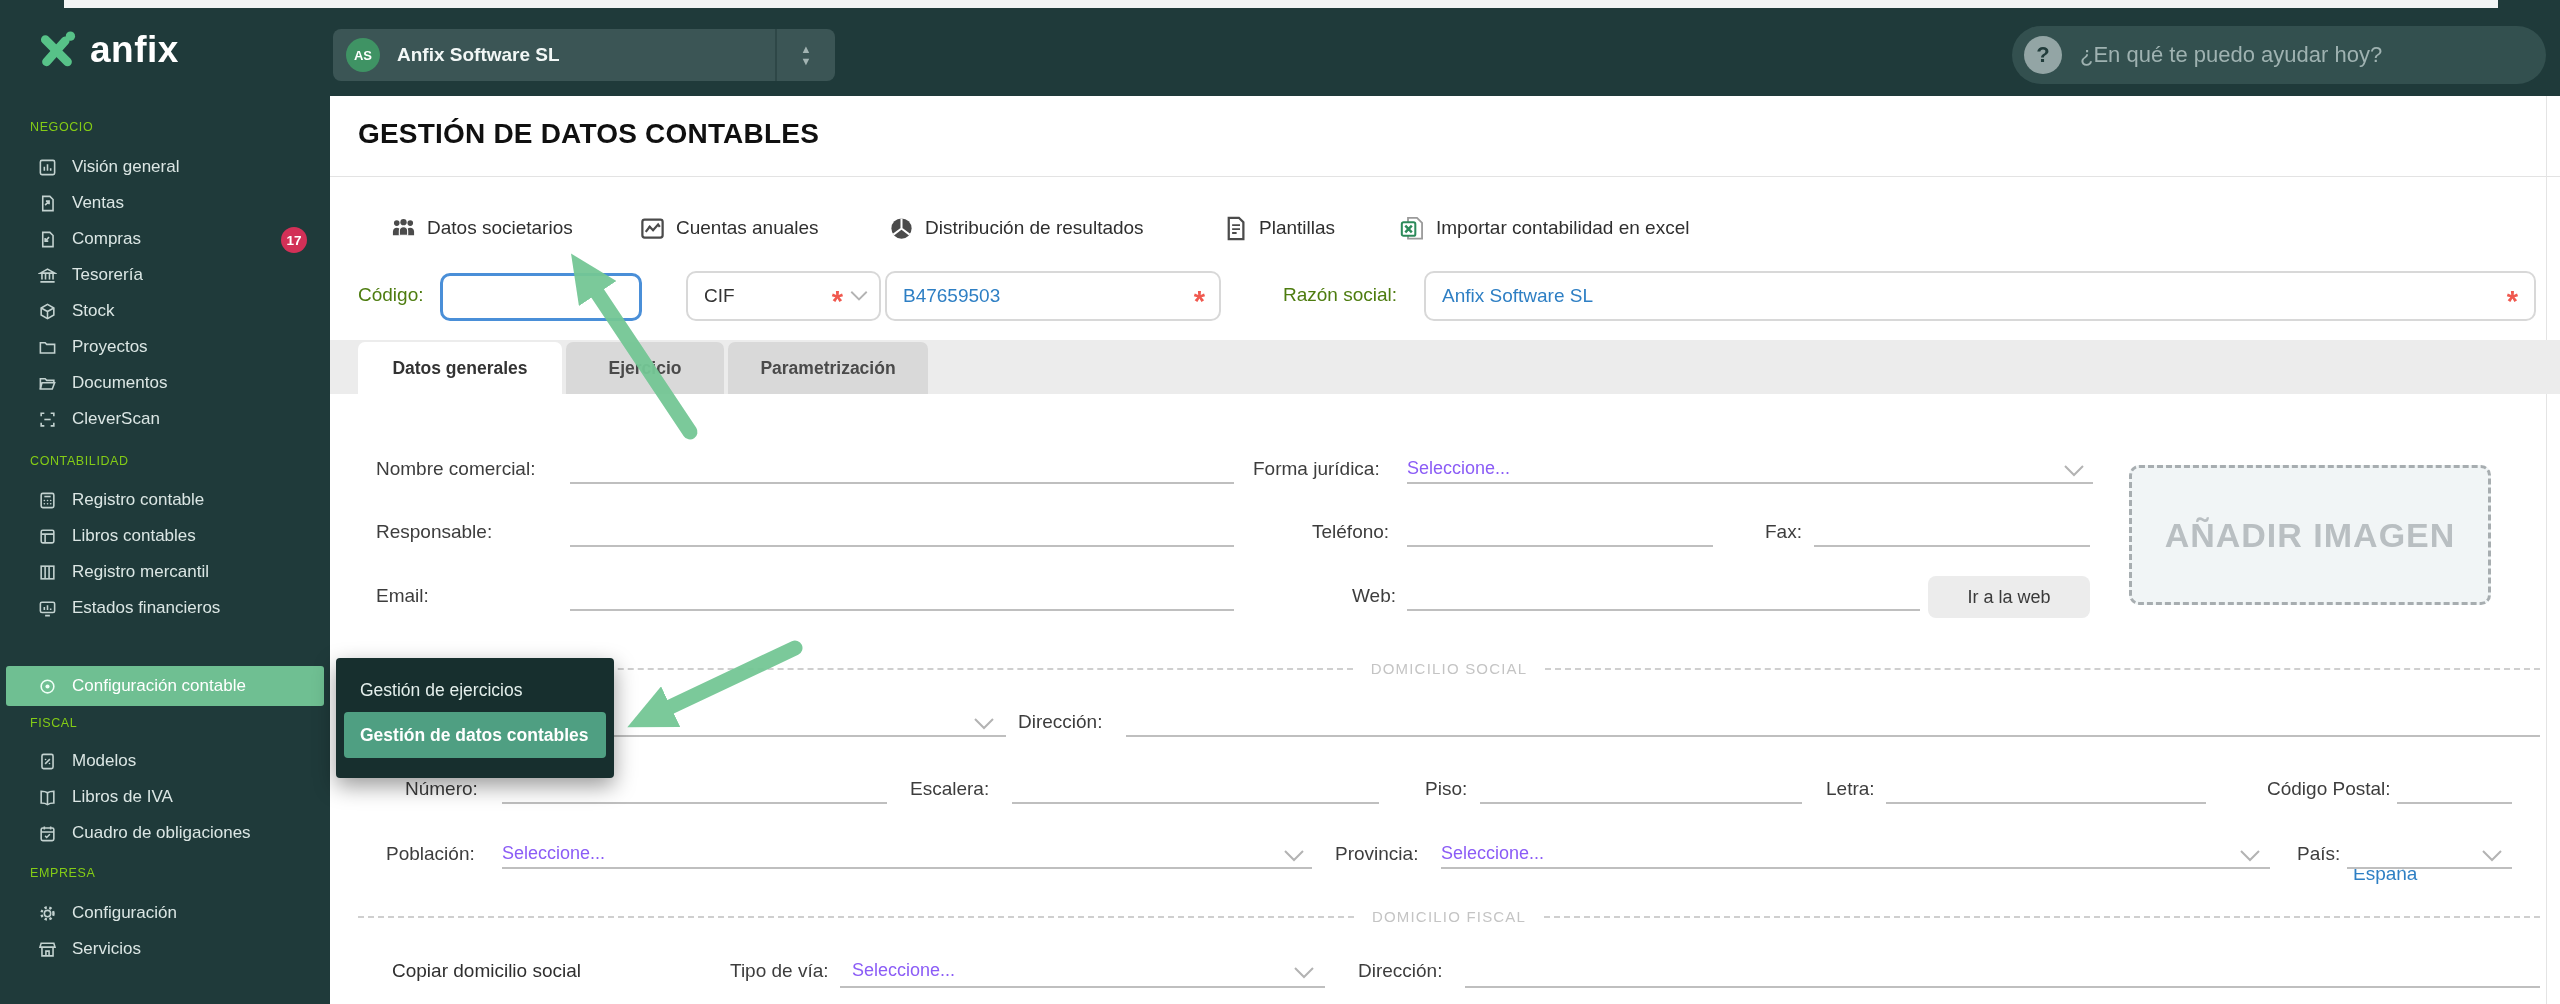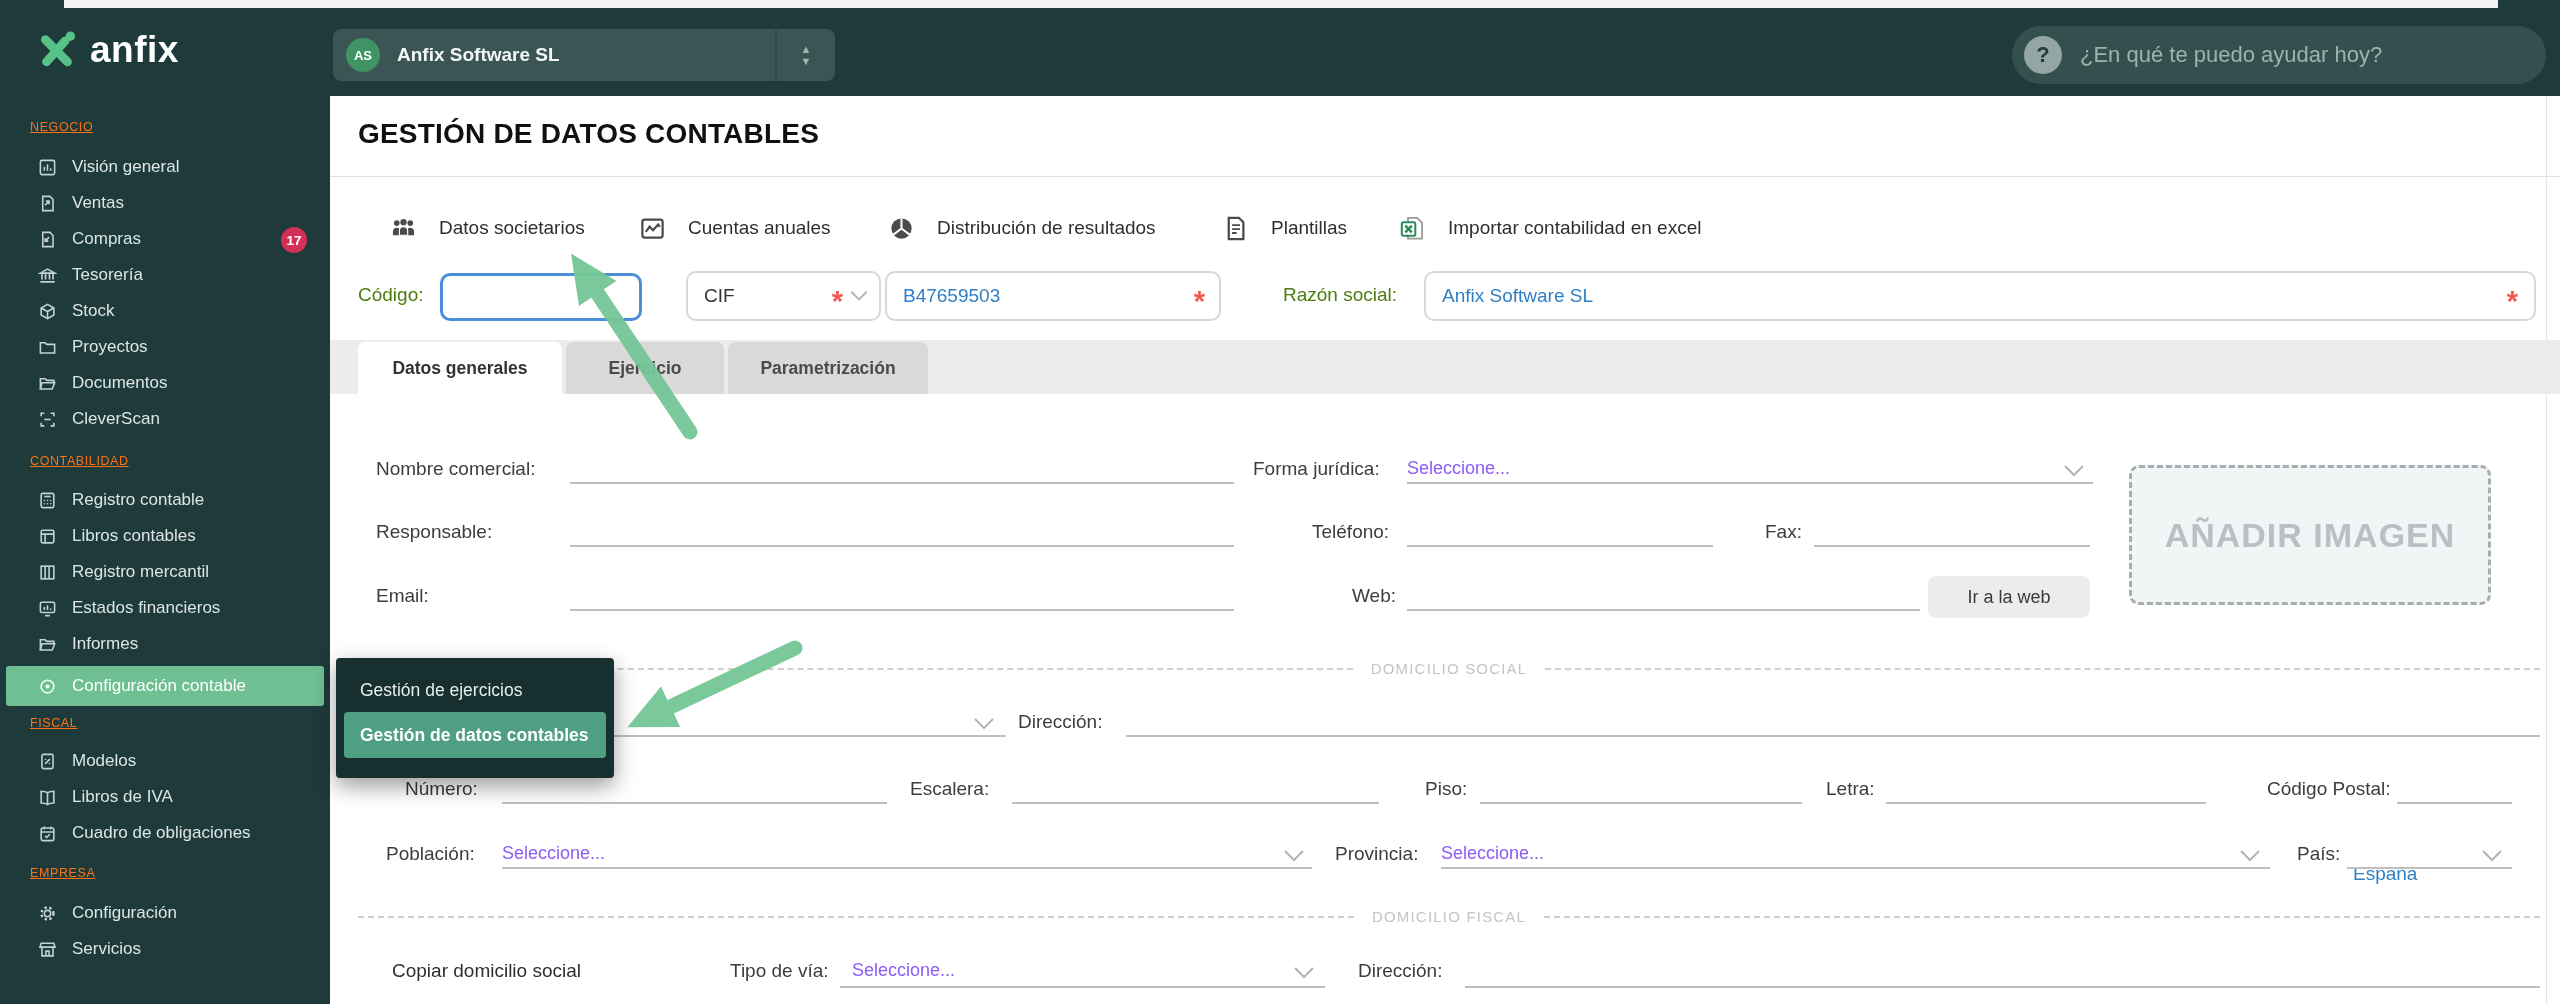--- a/index.html
+++ b/index.html
@@ -4,21 +4,21 @@
 <style>
   html,body{margin:0;padding:0;background:#10201f;}
   #app{position:relative;width:2560px;height:1004px;overflow:hidden;
        font-family:"Liberation Sans","DejaVu Sans",sans-serif;background:#1f3a3a;}
   
   .top-strip{position:absolute;left:64px;top:0;width:2434px;height:8px;background:#f2f4f4;}
   
   .sidebar{position:absolute;left:0;top:8px;width:330px;height:996px;background:#1f3a3a;}
   .logo{position:absolute;left:36px;top:20px;display:flex;align-items:center;gap:12px;}
   .logo-text{color:#ffffff;font-size:37px;font-weight:700;letter-spacing:.5px;line-height:1;}
-  .ssec{position:absolute;left:30px;color:#f97316;font-size:12.5px;letter-spacing:.6px;text-decoration:underline;}
+  .ssec{position:absolute;left:30px;color:#84cc16;font-size:12.5px;letter-spacing:.6px;}
   .sitem{position:absolute;left:0;width:292px;height:36px;padding-left:38px;display:flex;align-items:center;gap:15px;color:#dbe6e4;font-size:17px;cursor:pointer;}
   .sitem .sic{display:flex;color:#c3d2d0;}
   .sitem.active{left:6px;width:286px;padding-left:32px;height:40px;background:#6fbf92;border-radius:3px;color:#ffffff;}
   .sitem.active .sic{color:#eefff6;}
   .badge{position:absolute;left:281px;top:219px;width:26px;height:26px;border-radius:50%;background:#d23057;color:#fff;
          font-size:13.5px;font-weight:700;display:flex;align-items:center;justify-content:center;}
   
   .company{position:absolute;left:333px;top:29px;width:502px;height:52px;background:#3b5555;border-radius:8px;
            display:flex;align-items:center;cursor:pointer;}
   .avatar{width:34px;height:34px;border-radius:50%;background:#3f9364;color:#fff;font-size:13px;font-weight:700;
@@ -30,21 +30,21 @@
         display:flex;align-items:center;gap:18px;cursor:text;}
   .help-q{width:38px;height:38px;border-radius:50%;background:#93a5a5;color:#213c3b;font-size:22px;font-weight:700;
           display:flex;align-items:center;justify-content:center;margin-left:12px;}
   .help-ph{color:#9fb2b1;font-size:22px;}
   
   .content{position:absolute;left:330px;top:96px;width:2230px;height:908px;background:#ffffff;}
   .edge-line{position:absolute;left:2216px;top:0;width:1px;height:908px;background:#e4e4e4;}
   .page-title{position:absolute;left:28px;top:22px;font-size:28px;font-weight:700;color:#101010;letter-spacing:.2px;}
   .title-rule{position:absolute;left:0;top:80px;width:2230px;height:1px;background:#e3e3e3;}
   .tb-item{position:absolute;top:110px;height:44px;display:flex;align-items:center;gap:10px;cursor:pointer;}
-  .tb-item span.tb-label{font-size:19px;color:#2f2f2f;margin-left:12px;}
+  .tb-item span.tb-label{font-size:19px;color:#2f2f2f;}
   
   .id-label{position:absolute;font-size:19px;color:#4d7c0f;white-space:nowrap;}
   .box{position:absolute;background:#fff;border:2px solid #d8d8d8;border-radius:10px;display:flex;align-items:center;}
   .box .val-blue{color:#2e7fc4;font-size:19px;margin-left:16px;flex:1;white-space:nowrap;overflow:hidden;}
   .req{color:#f0594f;font-size:29px;font-weight:700;line-height:1;transform:translateY(5px);}
   .codigo-input{position:absolute;left:110px;top:177px;width:196px;height:42px;border:3px solid #4a8fd8;border-radius:10px;background:#fff;}
   
   .tabstrip{position:absolute;left:0;top:244px;width:2230px;height:54px;background:#ececec;}
   .tab{position:absolute;top:246px;height:52px;border-radius:7px 7px 0 0;display:flex;align-items:center;justify-content:center;
        font-size:17.5px;font-weight:700;color:#4a4a4a;background:#d9d9d9;cursor:pointer;}
@@ -195,29 +195,20 @@
     </div>
     <div class="sitem" style="top:582px">
       <span class="sic">
           <svg width="19" height="19" viewBox="0 0 24 24" fill="none" stroke="currentColor" stroke-width="2">
             <rect x="3" y="4" width="18" height="13" rx="2"></rect>
             <path d="M8 14v-4M12 14v-6M16 14v-2M9 21h6"></path>
           </svg>
         </span>
       <span>Estados financieros</span>
     </div>
-    <div class="sitem" style="top:618px">
-      <span class="sic">
-          <svg width="19" height="19" viewBox="0 0 24 24" fill="none" stroke="currentColor" stroke-width="2">
-            <path d="M3 19V6h6l2 2h9v3"></path>
-            <path d="M5 11h16l-3 8H3z"></path>
-          </svg>
-        </span>
-      <span>Informes</span>
-    </div>
     <div class="sitem active" style="top:658px">
       <span class="sic">
           <svg width="19" height="19" viewBox="0 0 24 24" fill="none" stroke="currentColor" stroke-width="2">
             <circle cx="12" cy="12" r="8"></circle>
             <circle cx="12" cy="12" r="2.6" fill="currentColor" stroke="none"></circle>
           </svg>
         </span>
       <span>Configuración contable</span>
     </div>
 

